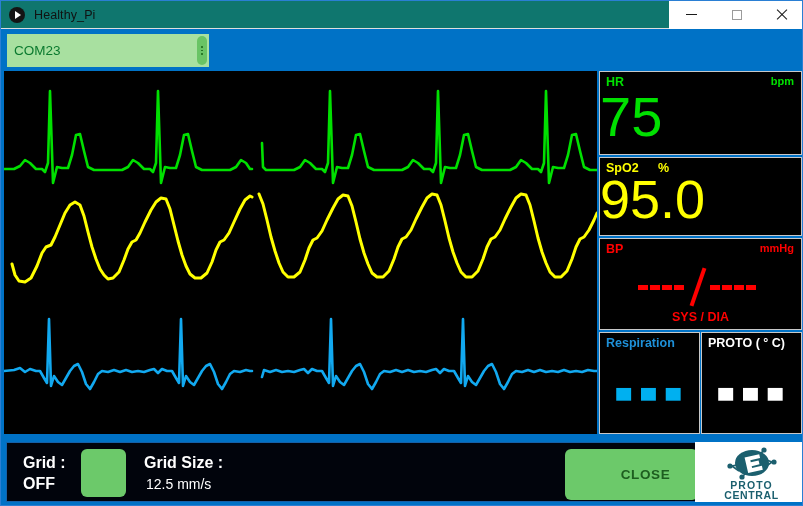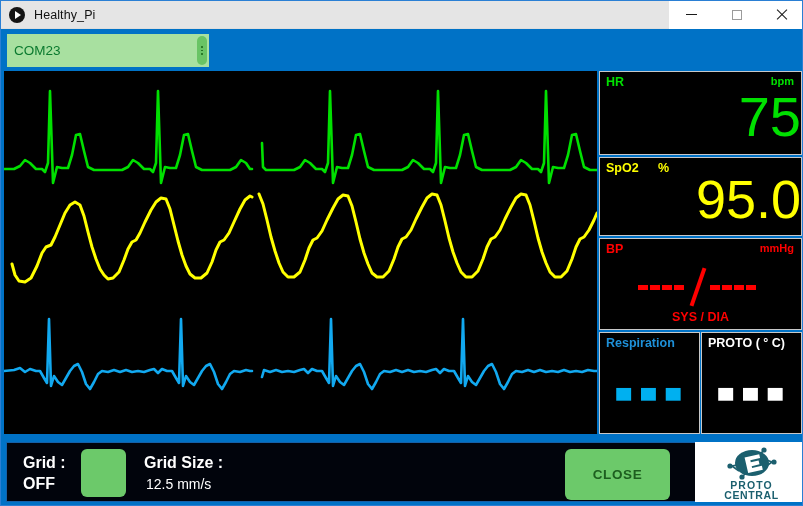--- a/index.html
+++ b/index.html
@@ -23,21 +23,21 @@
     background: #0072c6;
     overflow: hidden;
   }
 
   
   #titlebar {
     position: absolute;
     left: 0; top: 0;
     width: 803px;
     height: 28px;
-    background: #e5e5e5;
+    background: #0f766e;
     display: flex;
     align-items: center;
     box-sizing: border-box;
     border-bottom: 1px solid #dedede;
   }
   #title-icon {
     width: 16px; height: 16px;
     margin-left: 8px;
     border-radius: 50%;
     background: #141414;
@@ -203,21 +203,21 @@
   .vital-unit-left {
     position: absolute;
     top: 3px; left: 58px;
     right: auto;
     font-size: 12.5px;
     font-weight: bold;
   }
   .vital-value {
     position: absolute;
     left: 0; right: 0;
-    text-align: right;
+    text-align: left;
     font-weight: normal;
     line-height: 1;
     white-space: nowrap;
   }
   #hr-value   { top: 17px; font-size: 56px; color: #00e000; }
   #spo2-value { top: 14px; font-size: 54px; color: #ffff00; }
 
   
   #bp-readout {
     position: absolute;
@@ -336,20 +336,21 @@
   #close-button {
     position: absolute;
     left: 558px; top: 6px;
     width: 105px;
     height: 51px;
     background: #6cc96a;
     border-radius: 6px;
     display: flex;
     align-items: center;
     justify-content: center;
+    padding-left: 28px;
   }
   #close-button-label {
     font-size: 13.5px;
     font-weight: bold;
     color: #1d5e1f;
     letter-spacing: 0.6px;
   }
   #brand-logo {
     position: absolute;
     left: 694px; top: 5px;

